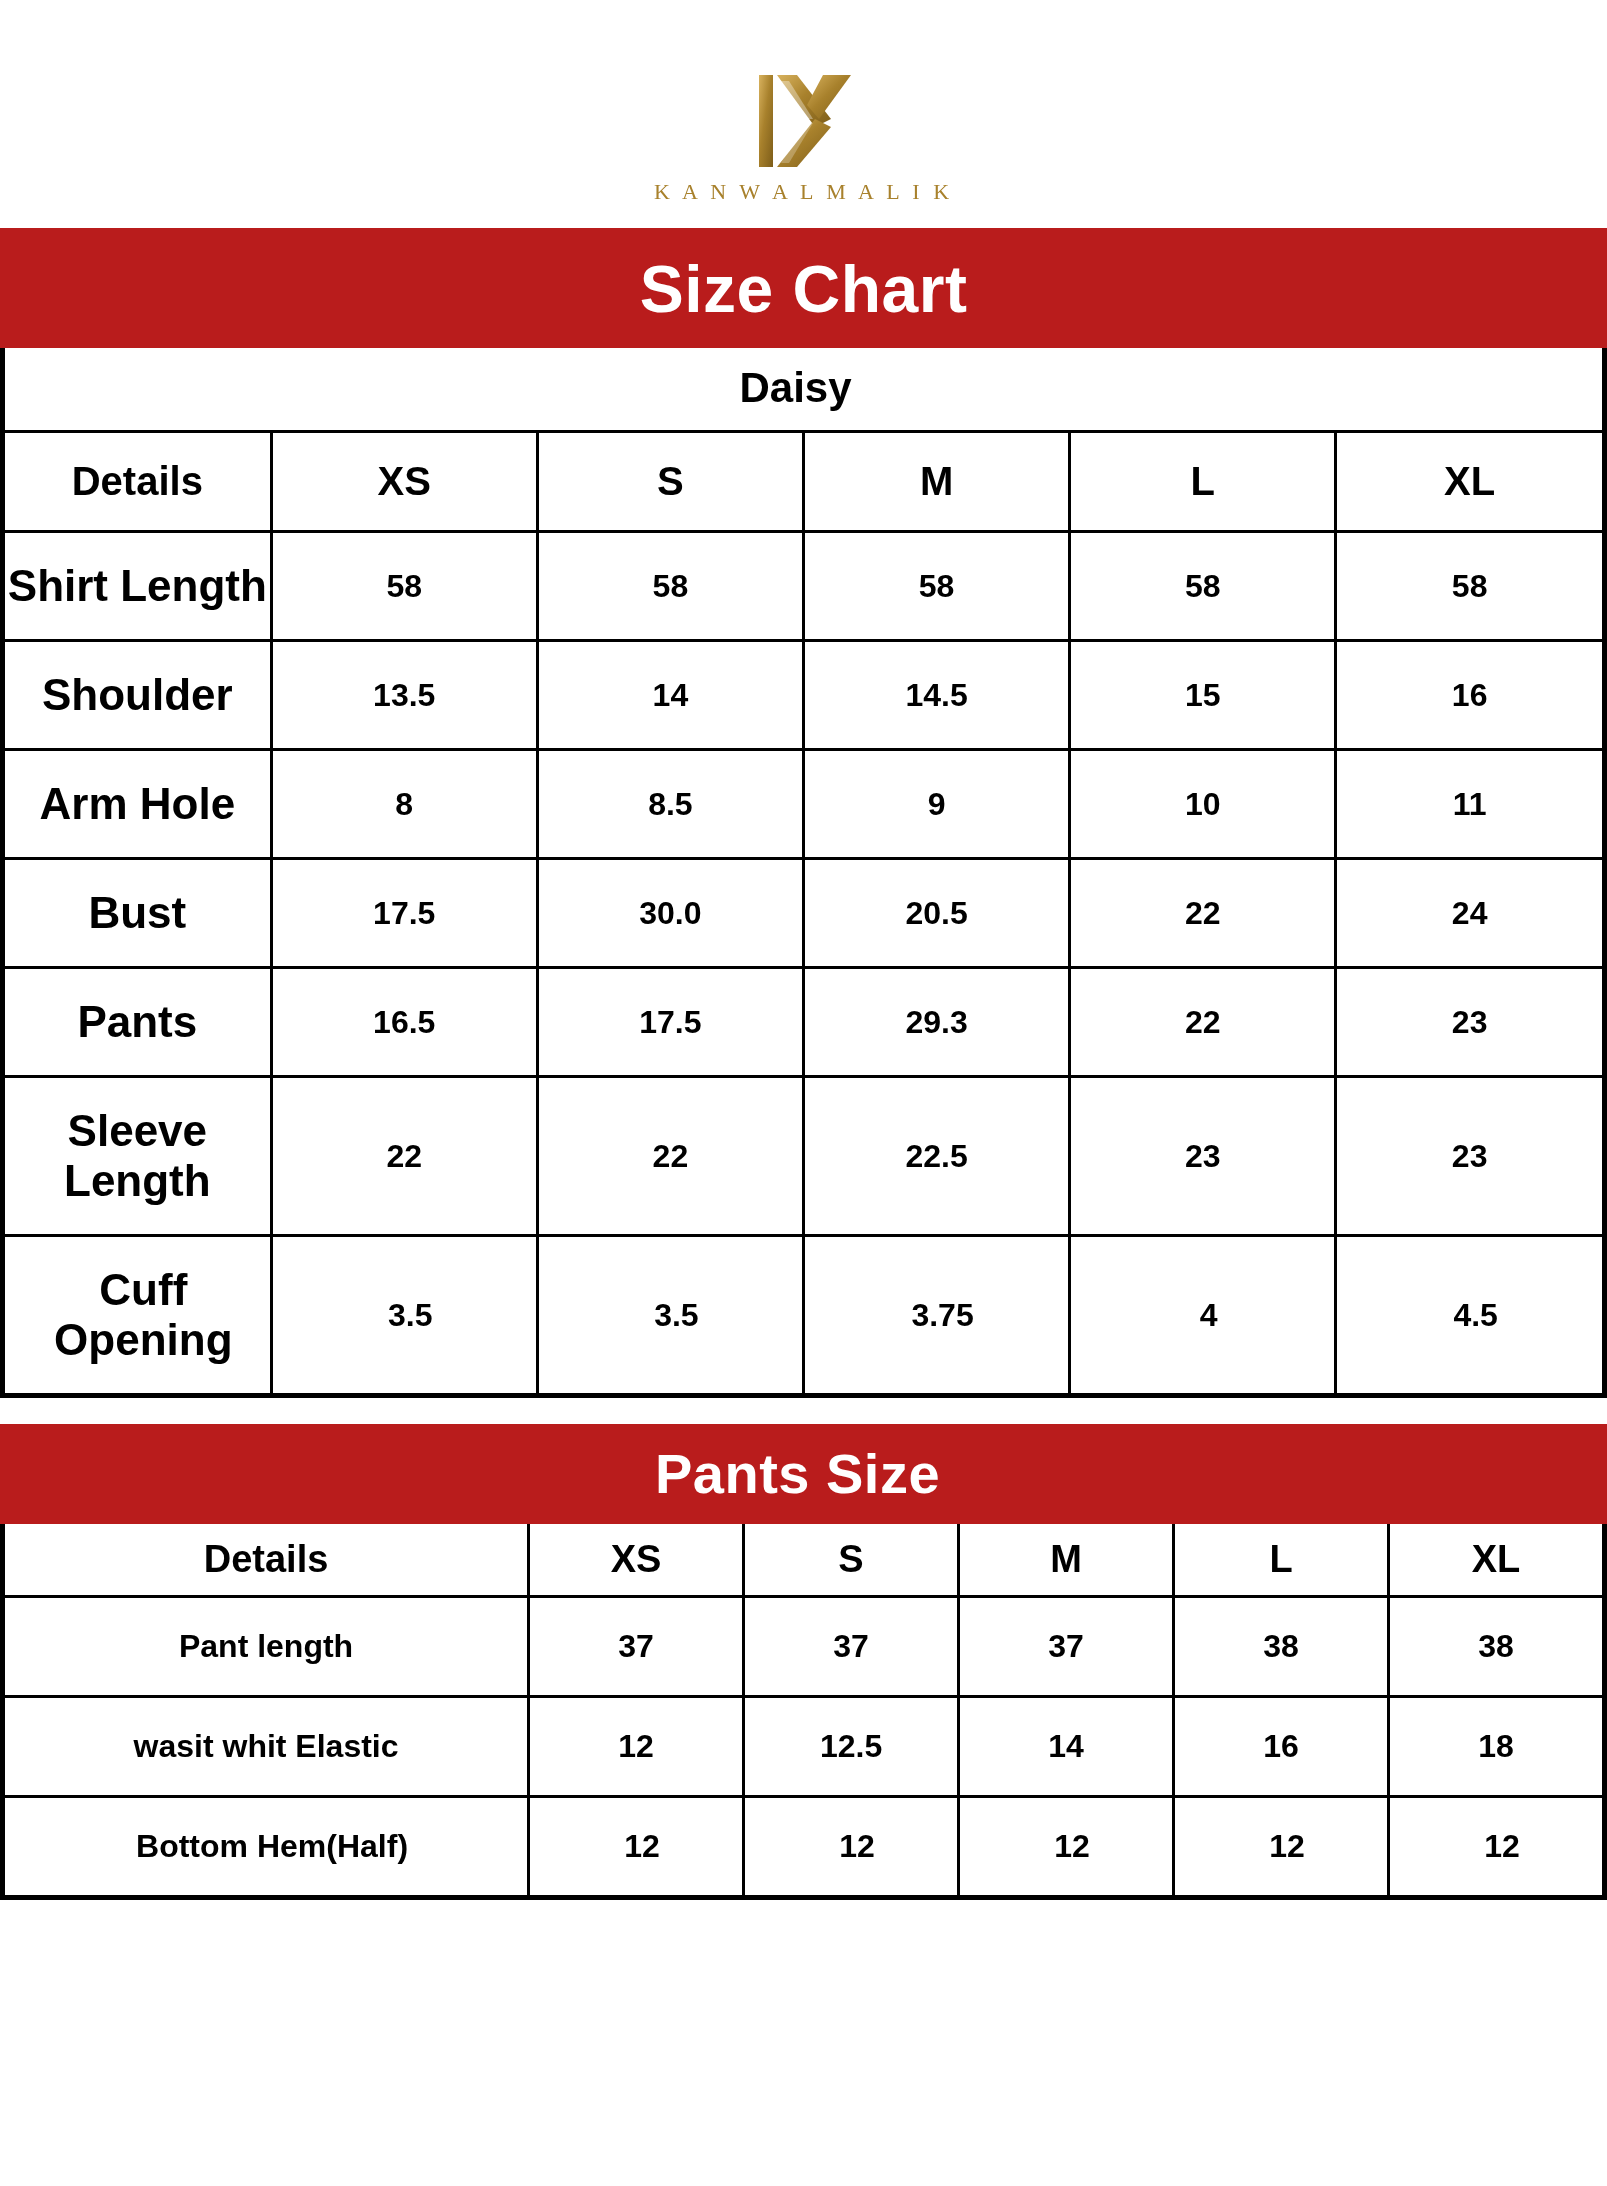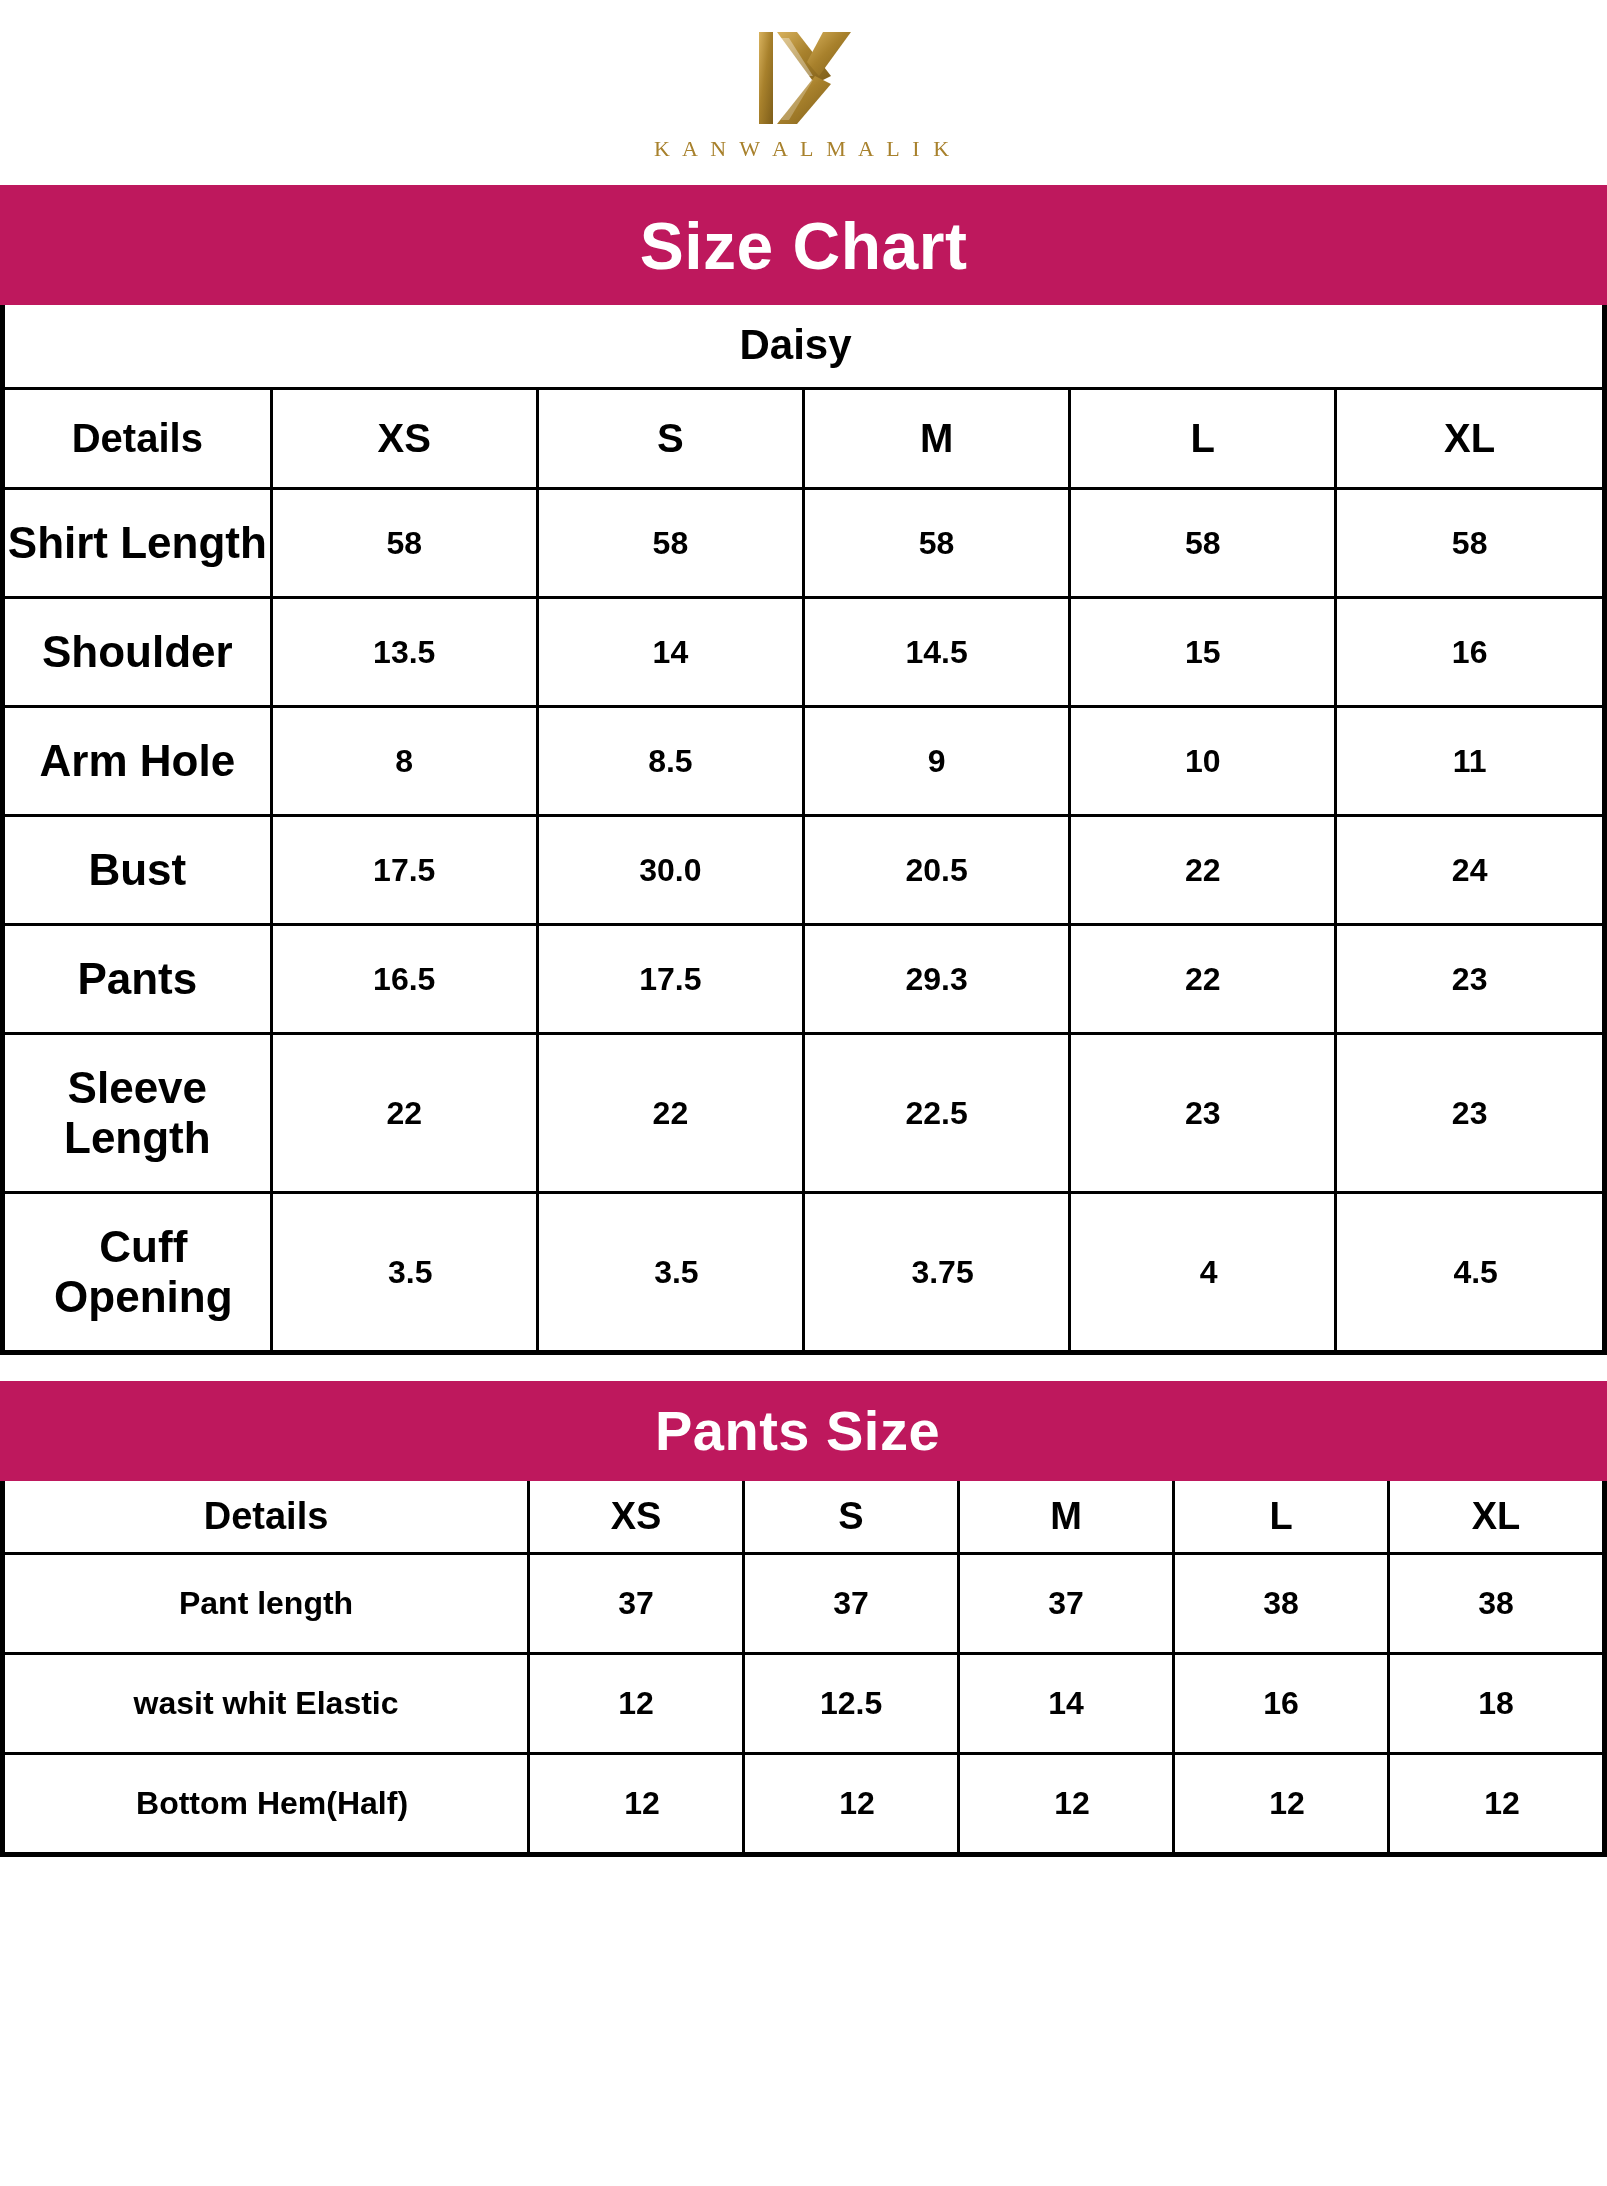--- a/index.html
+++ b/index.html
@@ -11,20 +11,21 @@
     width: 1607px;
     min-height: 2186px;
     font-family: "Liberation Sans", sans-serif;
     color: #000000;
   }
 
   .page {
     width: 1607px;
     box-sizing: border-box;
     padding: 0;
+    margin-top: 43px;
   }
 
   
   .logo-area {
     height: 185px;
     display: flex;
     align-items: center;
     justify-content: center;
     flex-direction: column;
     background: #ffffff;
@@ -39,21 +40,21 @@
     font-family: "Liberation Serif", serif;
     font-size: 22px;
     letter-spacing: 4px;
     color: #a8812c;
     font-weight: 400;
     white-space: nowrap;
   }
 
   
   .banner {
-    background: #be185d;
+    background: #b91c1c;
     color: #ffffff;
     text-align: center;
     font-weight: bold;
     letter-spacing: 0.5px;
   }
   .banner-main {
     font-size: 66px;
     line-height: 1.0;
     padding: 28px 0 26px 0;
   }

